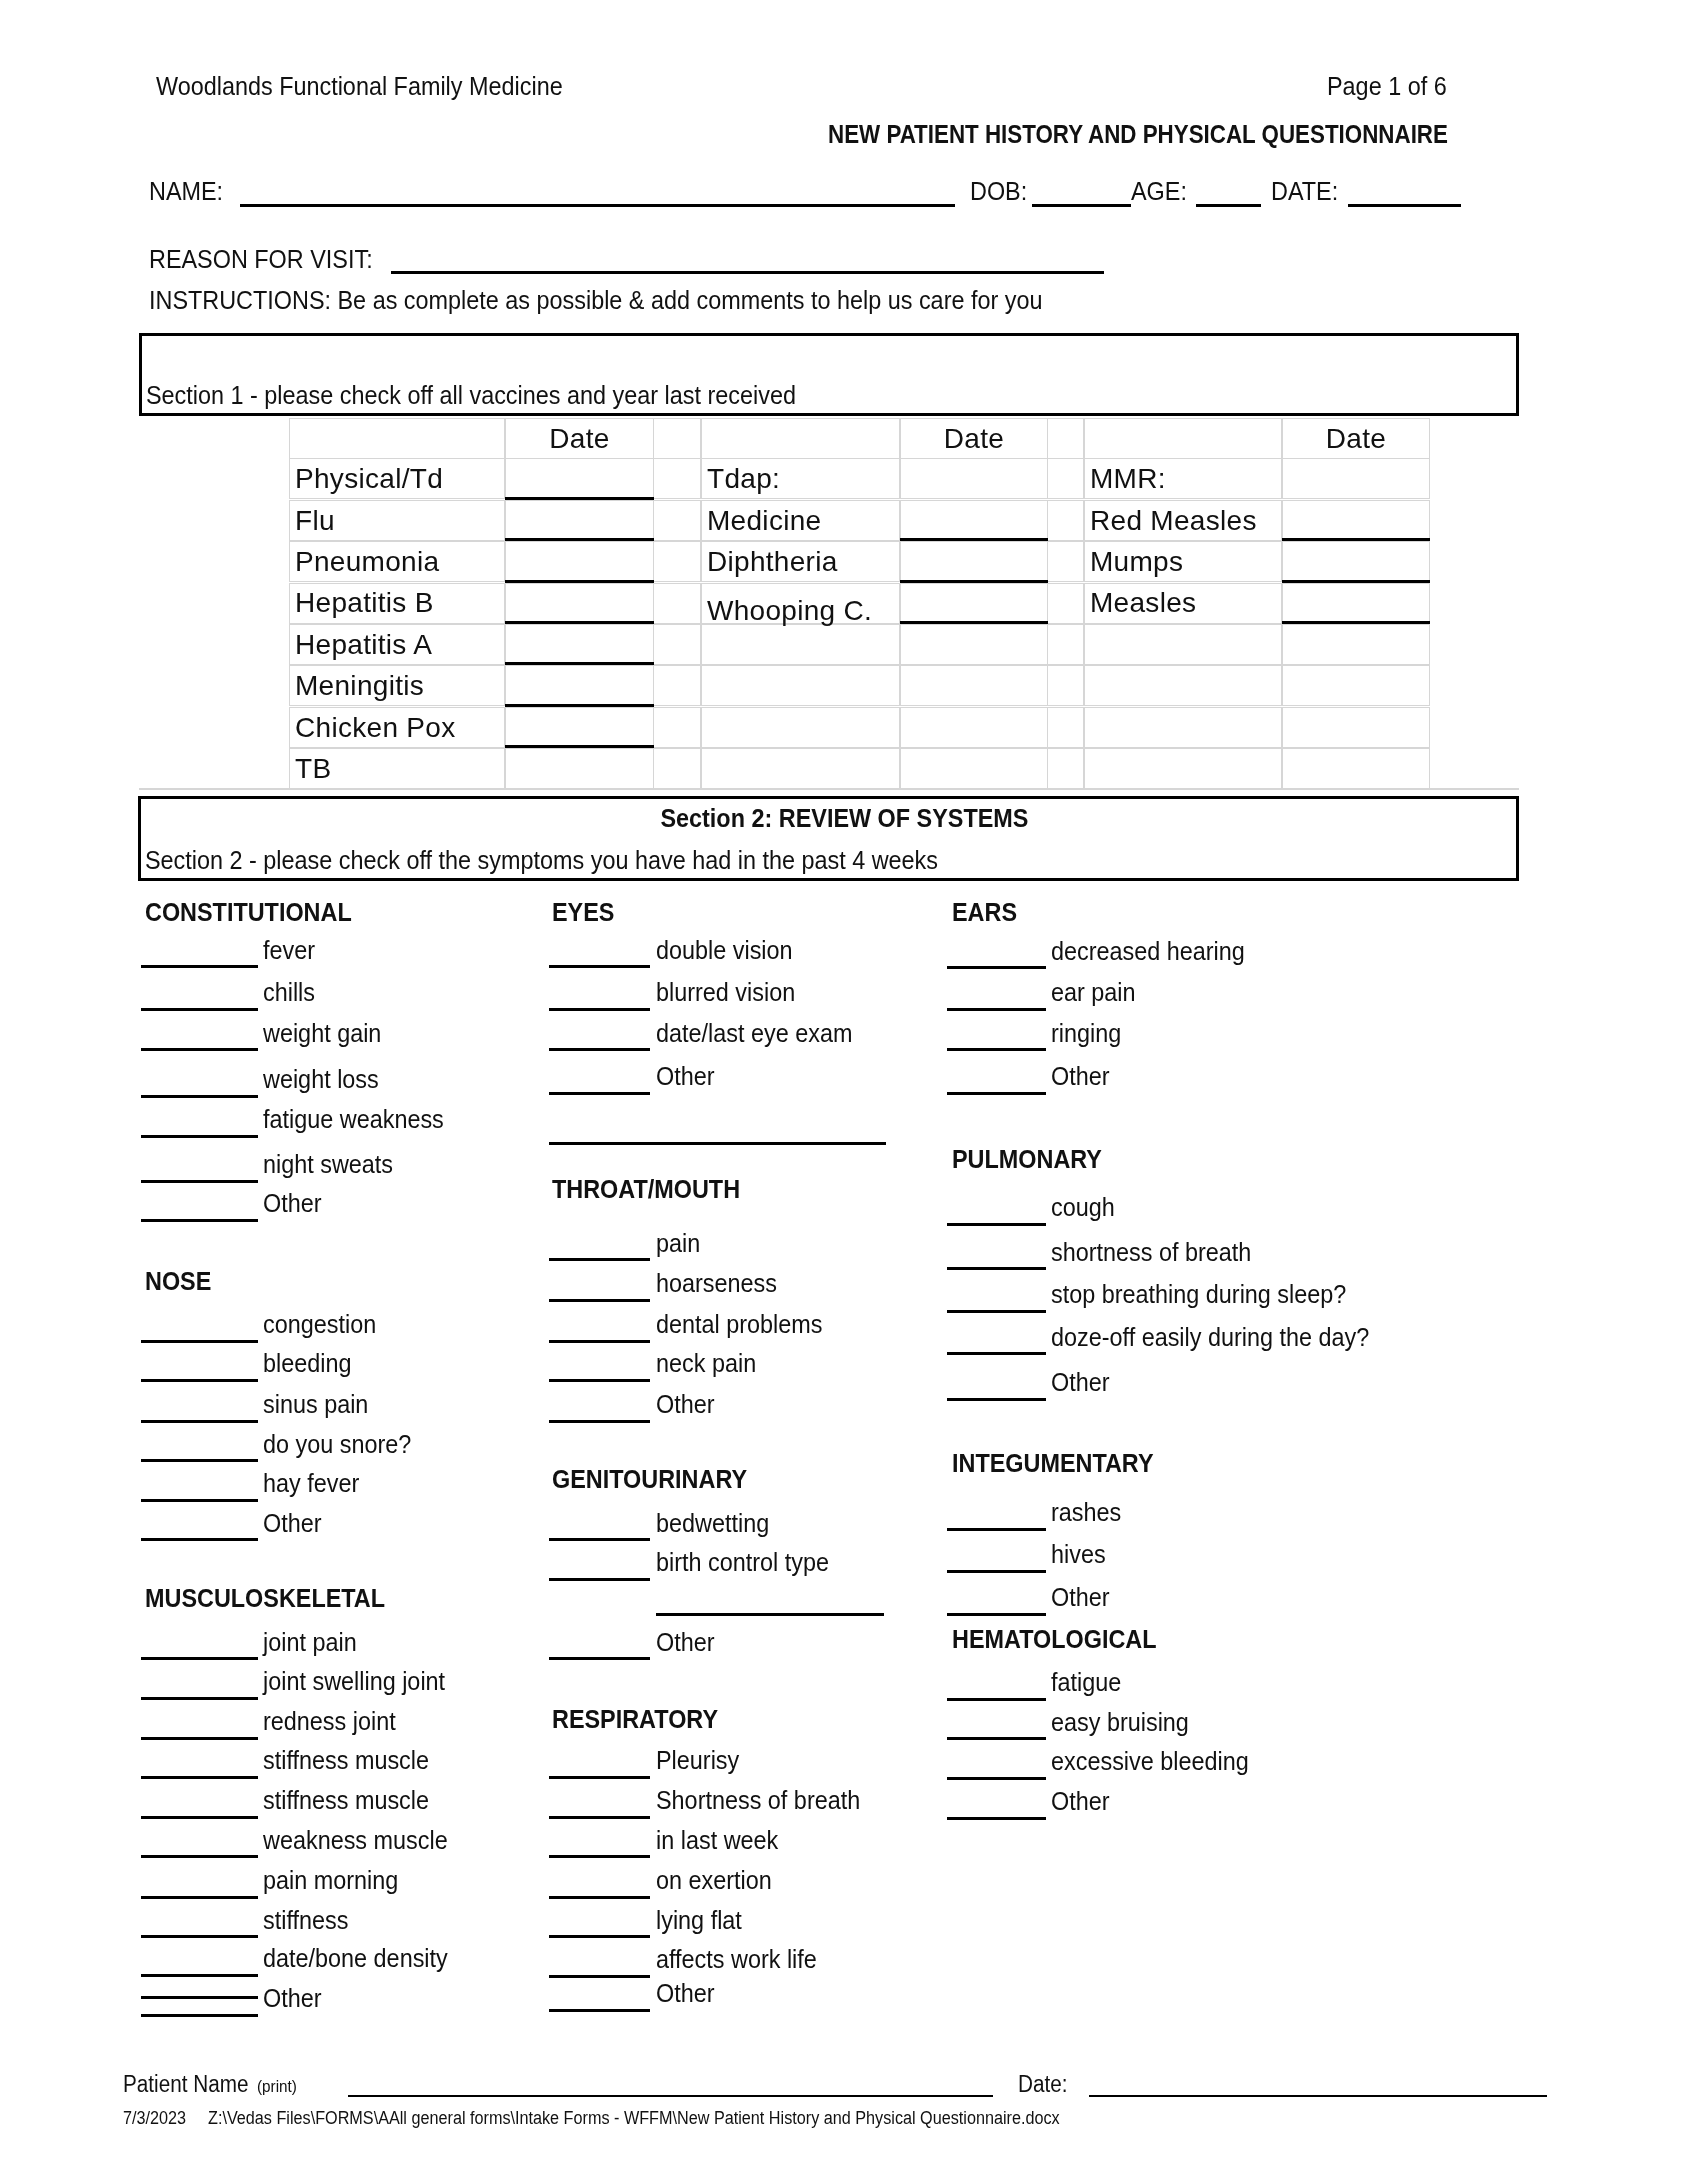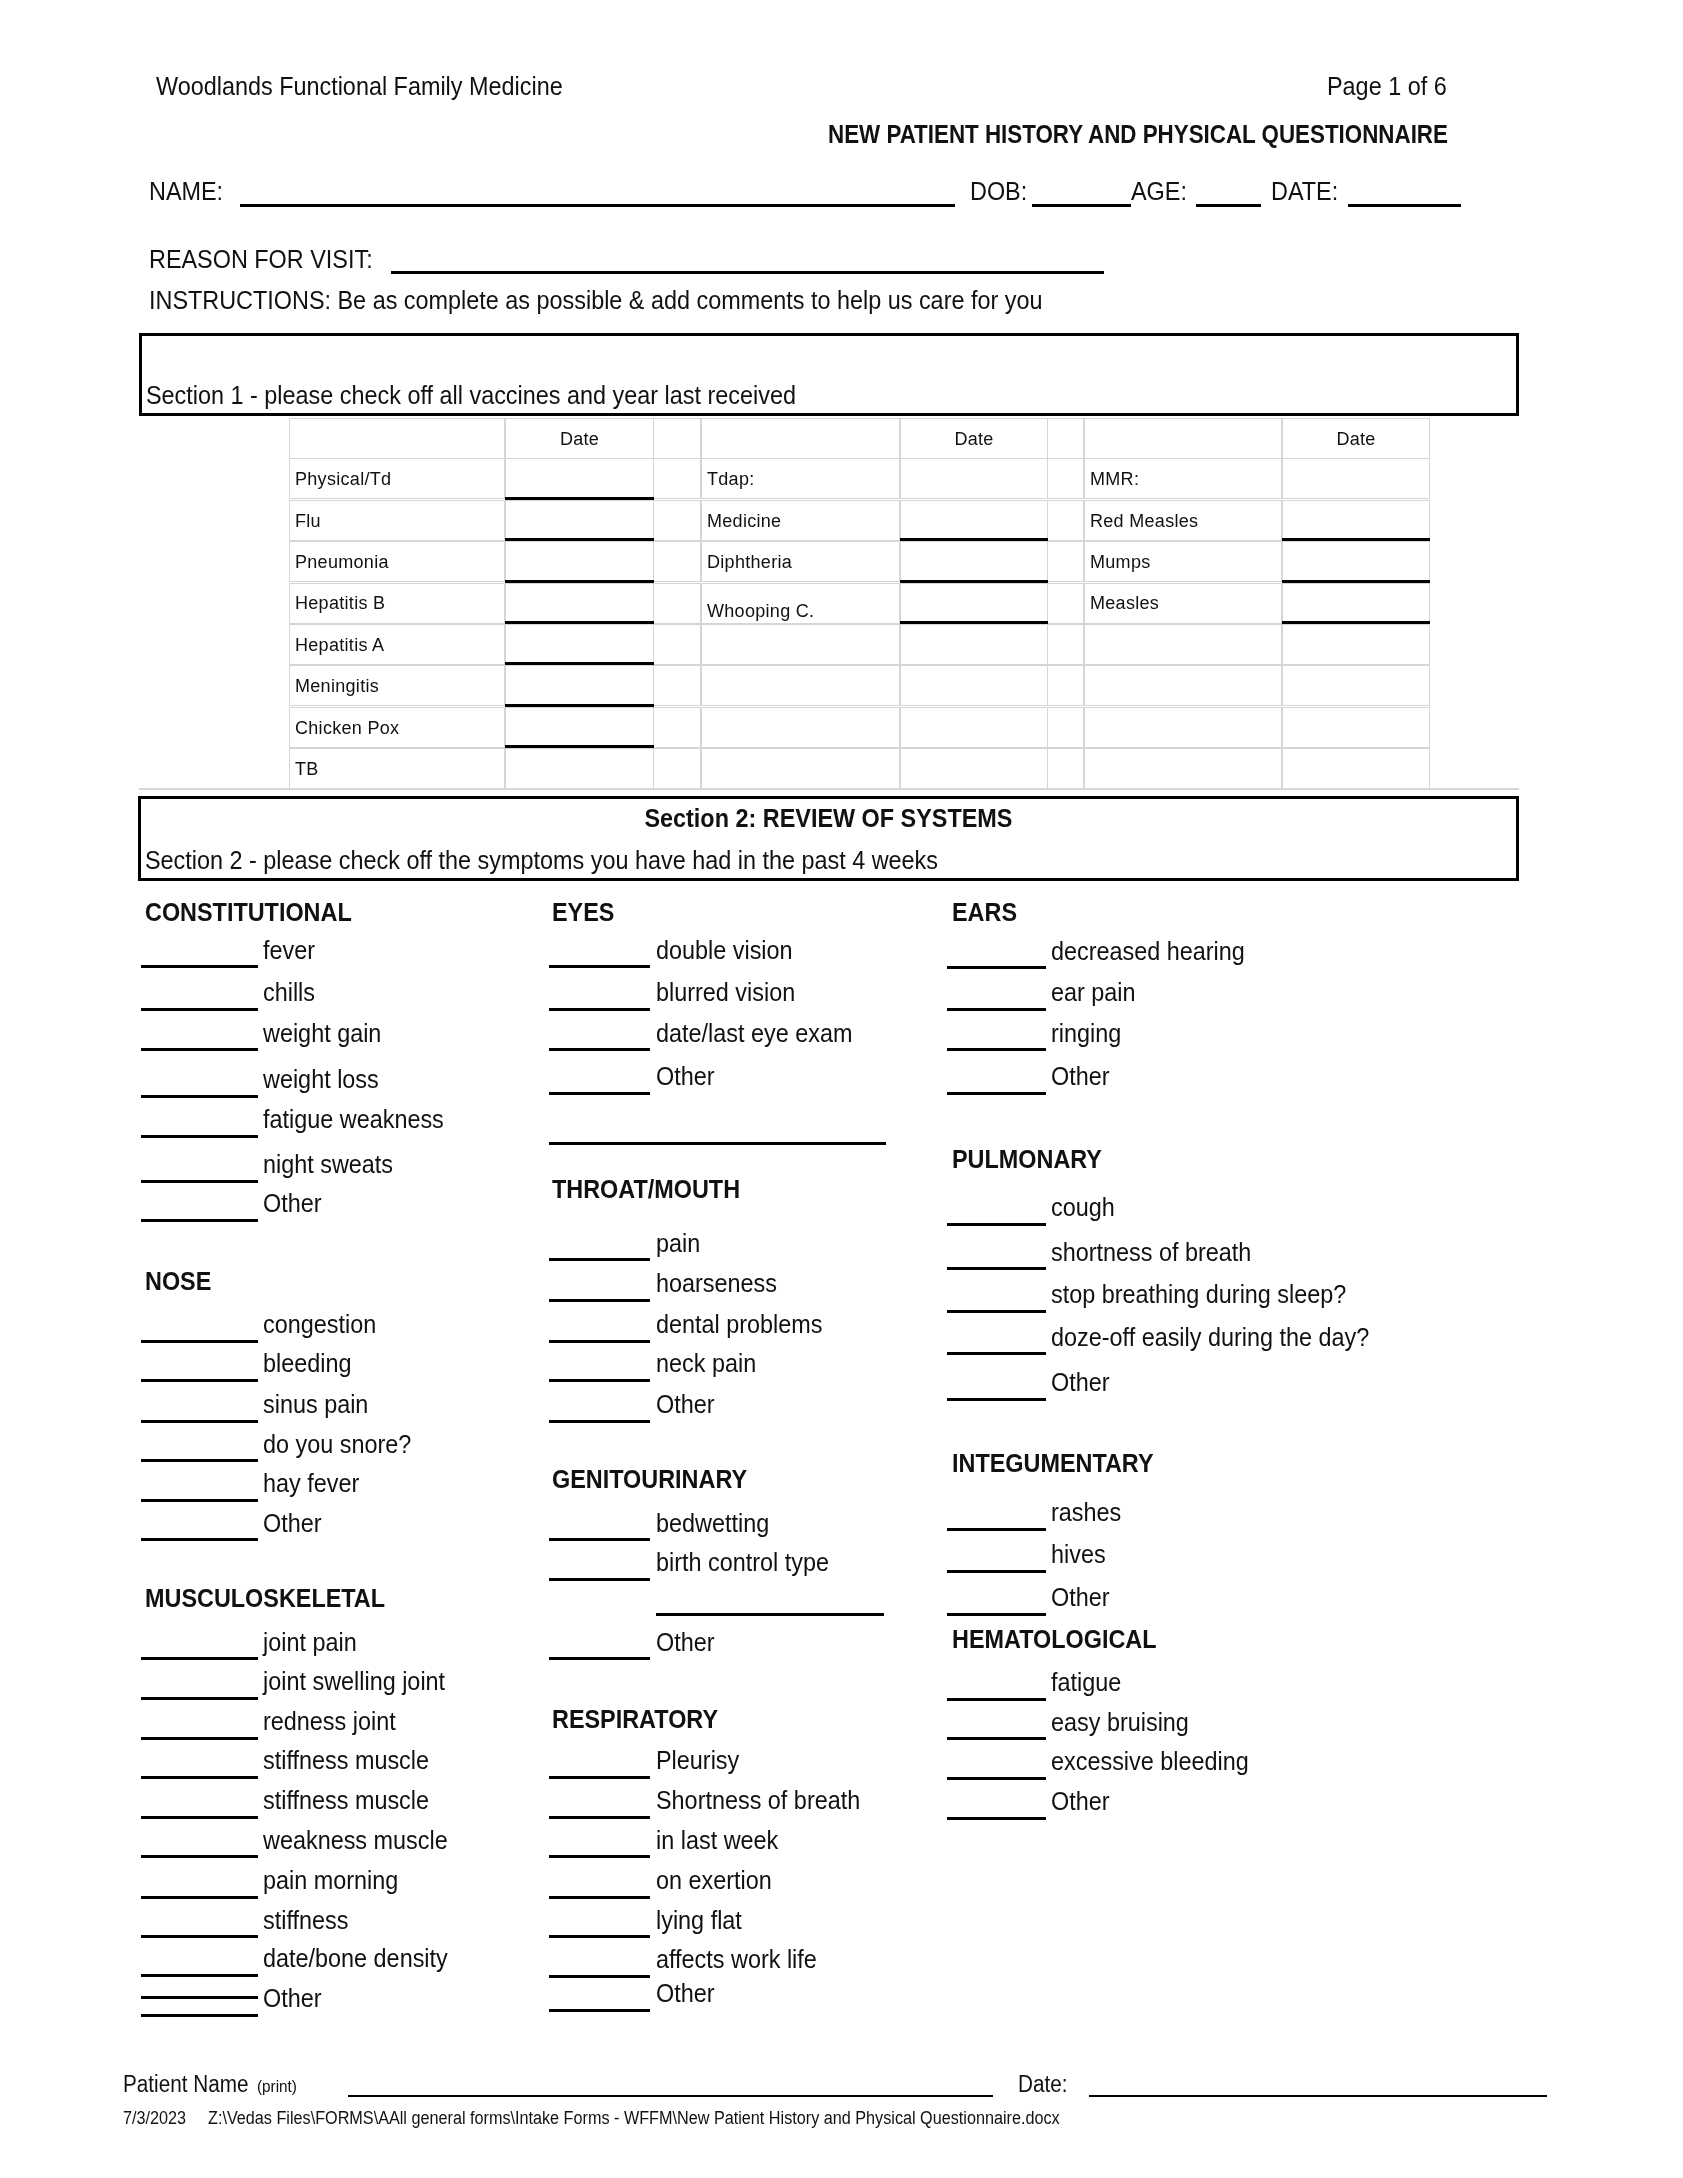--- a/index.html
+++ b/index.html
@@ -4,21 +4,21 @@
 <style>
   html, body { margin:0; padding:0; background:#fff; }
   body { width:1683px; height:2178px; position:relative; overflow:hidden;
          font-family:"Liberation Sans", sans-serif; color:#111; }
   .abs { position:absolute; white-space:nowrap; }
   .t { font-size:26px; line-height:30px; transform-origin:left bottom; transform:scaleX(0.9); display:inline-block; }
   .b { font-weight:bold; }
   .line { position:absolute; height:3px; background:#000; }
   .box { position:absolute; border:3px solid #000; box-sizing:border-box; }
   .gcell { position:absolute; box-sizing:border-box; border:1.5px solid #d6d6d6; }
-  .vlabel { position:absolute; font-size:18px; line-height:30px; white-space:nowrap; letter-spacing:0.3px; }
+  .vlabel { position:absolute; font-size:28px; line-height:30px; white-space:nowrap; letter-spacing:0.3px; }
   .uline { position:absolute; height:3px; background:#000; }
   .lightline { position:absolute; height:2px; background:#d6d6d6; }
 </style>
 </head>
 <body>
 
 <div class="abs" style="left:156px; top:71px;">
   <span class="t">Woodlands Functional Family Medicine</span>
 </div>
 <div class="abs" style="left:1327px; top:71px;">
@@ -162,21 +162,21 @@
     <div class="vlabel" style="left:1090px;top:506px;">Red Measles</div>
     <div class="uline" style="left:1282px;top:538px;width:148px;"></div>
     <div class="vlabel" style="left:1090px;top:547px;">Mumps</div>
     <div class="uline" style="left:1282px;top:580px;width:148px;"></div>
     <div class="vlabel" style="left:1090px;top:588px;">Measles</div>
     <div class="uline" style="left:1282px;top:621px;width:148px;"></div>
   </div>
 <div class="lightline" style="left:139px; top:788px; width:1380px;"></div>
 
 <div class="box" style="left:138px; top:796px; width:1381px; height:85px;">
-  <div class="abs" style="left:0; width:100%; top:4px; text-align:center;">
+  <div class="abs" style="left:16px; width:100%; top:4px; text-align:center;">
     <span class="t b" style="transform-origin:center bottom;">Section 2: REVIEW OF SYSTEMS</span>
   </div>
   <div class="abs" style="left:4px; top:46px;">
     <span class="t">Section 2 - please check off the symptoms you have had in the past 4 weeks</span>
   </div>
 </div>
 
 <div id="ros">
     <div>
       <div class="abs" style="left:145px;top:897px;"><span class="t b">CONSTITUTIONAL</span></div>

